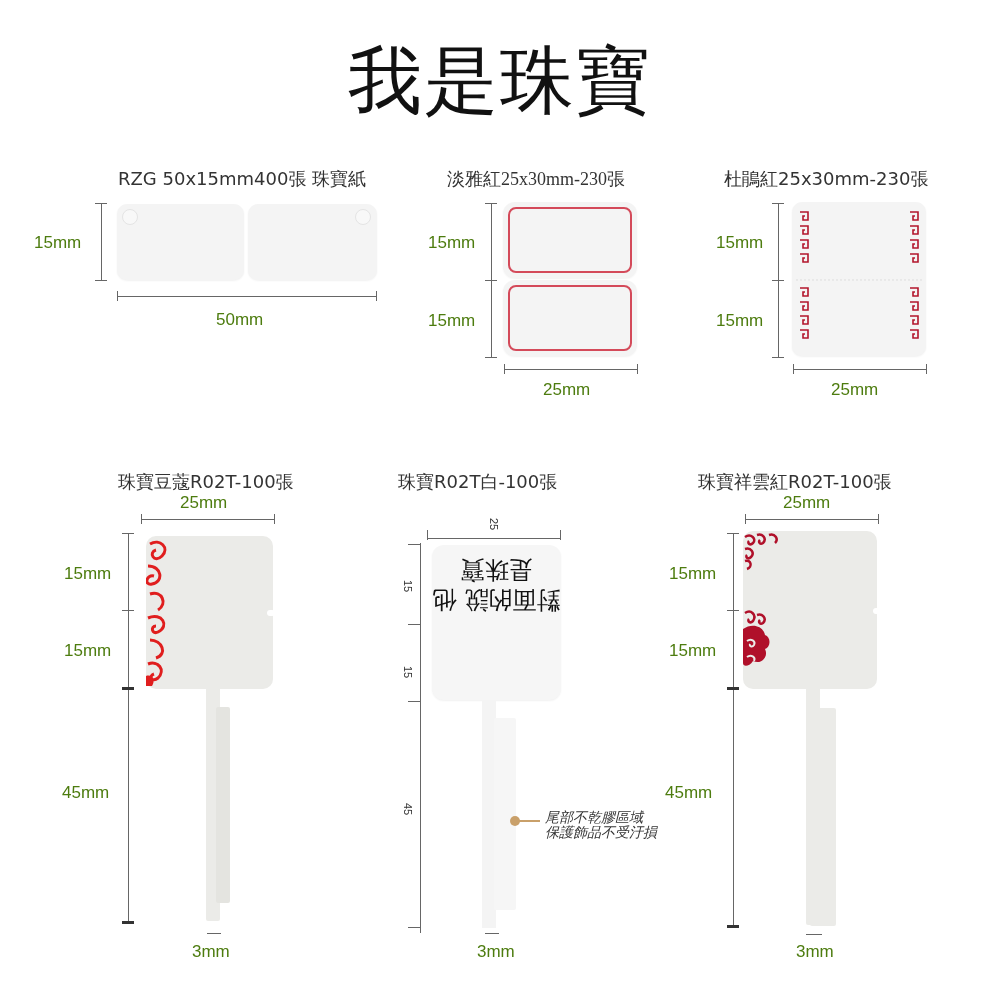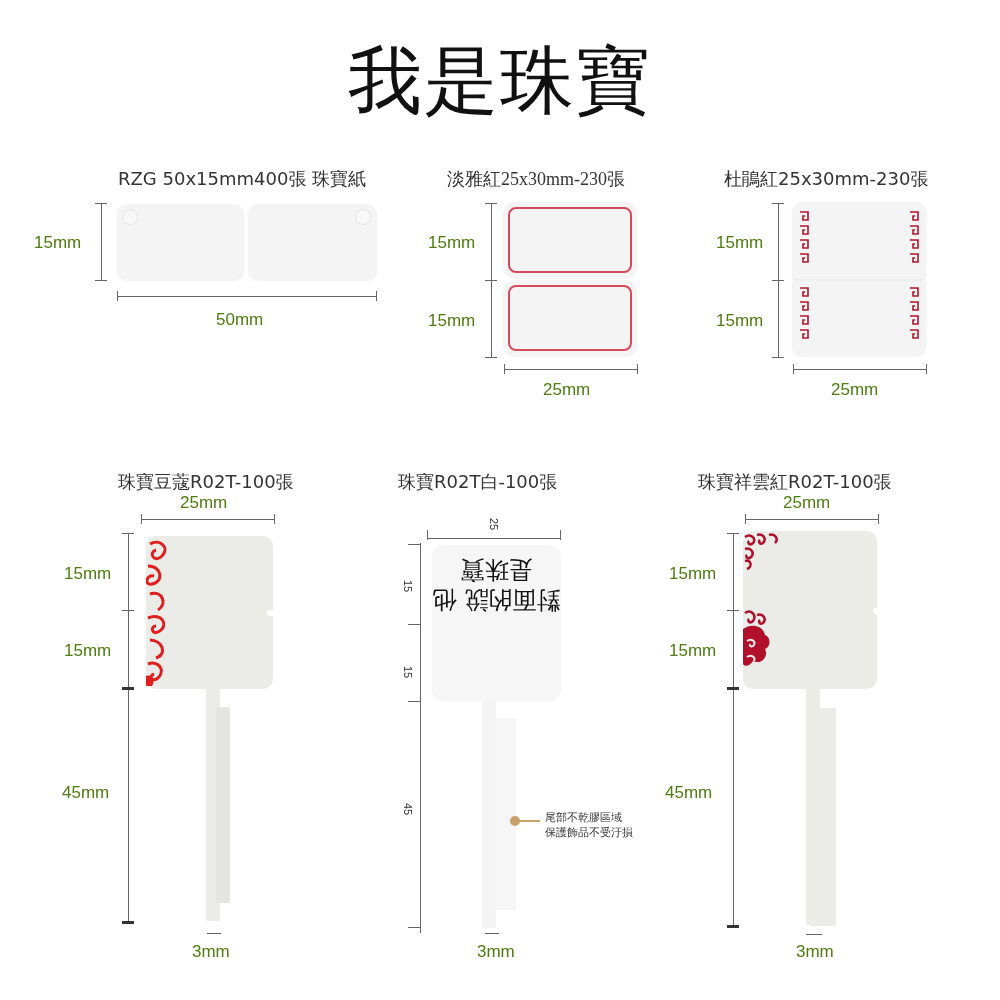--- a/index.html
+++ b/index.html
@@ -137,21 +137,21 @@
 <div class="abs small-rot" style="left:402px;top:580px;transform:rotate(90deg);">15</div>
 <div class="abs small-rot" style="left:402px;top:666px;transform:rotate(90deg);">15</div>
 <div class="abs small-rot" style="left:402px;top:803px;transform:rotate(90deg);">45</div>
 <div class="abs label-card" style="left:432px;top:545px;width:129px;height:155px;background:#f6f6f6;">
   <div class="abs" style="left:0;top:10px;width:129px;text-align:center;font-size:24px;line-height:30px;color:#111;transform:rotate(180deg);">對面的說 他是珠寶</div>
 </div>
 <div class="abs" style="left:482px;top:700px;width:14px;height:228px;background:#f4f4f4;"></div>
 <div class="abs" style="left:494px;top:718px;width:22px;height:192px;background:#f6f6f6;border-radius:2px;"></div>
 <div class="abs" style="left:510px;top:816px;width:10px;height:10px;border-radius:50%;background:#c9a06a;"></div>
 <div class="abs" style="left:518px;top:820px;width:22px;height:2px;background:#c9a06a;"></div>
-<div class="abs" style="left:545px;top:810px;font-size:11px;color:#333;line-height:15px;white-space:nowrap;">
+<div class="abs" style="left:545px;top:810px;font-size:14px;color:#333;line-height:15px;white-space:nowrap;font-style:italic;">
   <div>尾部不乾膠區域</div>
   <div>保護飾品不受汙損</div>
 </div>
 <div class="abs hline" style="left:485px;top:933px;width:14px;"></div>
 <div class="abs dim" style="left:477px;top:942px;">3mm</div>
 
 <div class="abs cap" style="left:698px;top:470px;">珠寶祥雲紅R02T-100張</div>
 <div class="abs dim" style="left:783px;top:493px;">25mm</div>
 <div class="abs hline" style="left:745px;top:519px;width:133px;"></div>
 <div class="abs tick-v" style="left:745px;top:514px;"></div>

